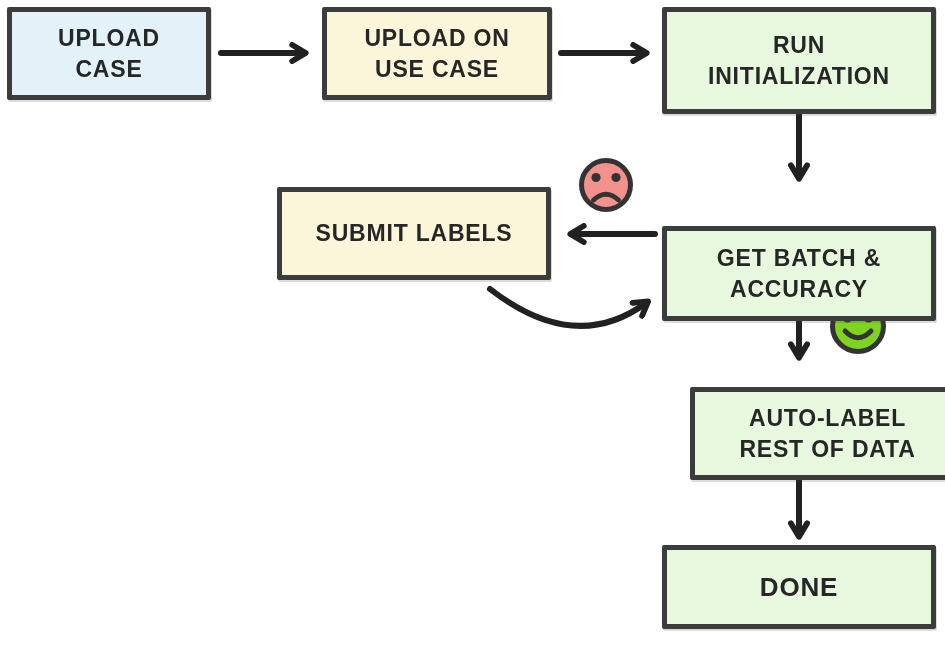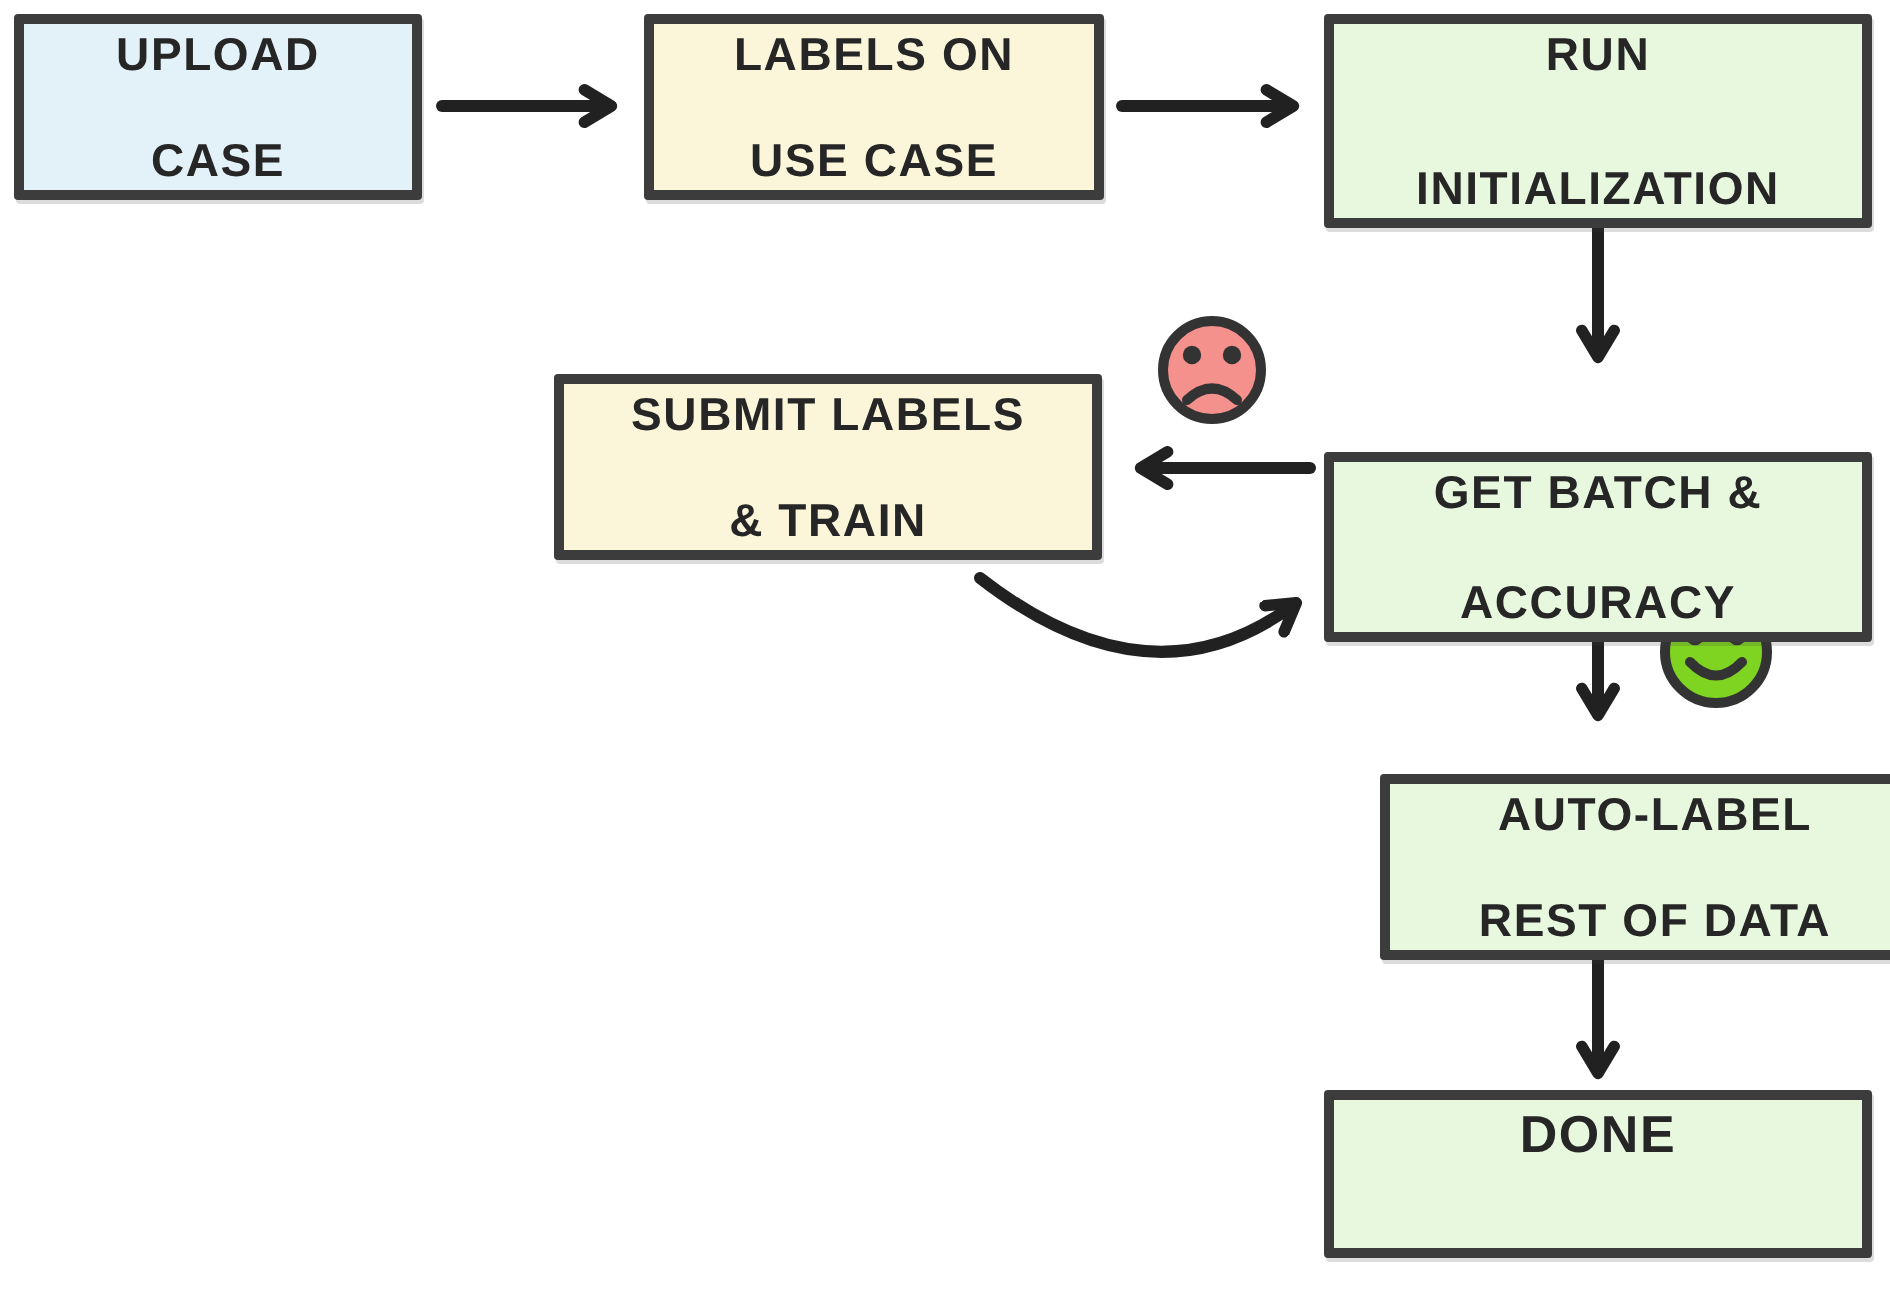--- a/index.html
+++ b/index.html
@@ -9,21 +9,21 @@
   }
   html,body{margin:0;padding:0;background:#fff;}
   .canvas{
     position:relative; width:945px; height:649px; background:var(--bg);
     font-family:"Liberation Sans", sans-serif; overflow:hidden;
   }
   .overlay{position:absolute; left:0; top:0; width:945px; height:649px;}
   .node{
     position:absolute; box-sizing:border-box;
     border:5px solid var(--border); border-radius:2px;
-    display:flex; flex-direction:column; align-items:center; justify-content:space-between;
+    display:flex; flex-direction:column; align-items:center; justify-content:center;
     text-align:center; font-weight:bold; font-size:23px; line-height:1.32;
     letter-spacing:0.8px; color:var(--text);
     box-shadow:1px 2px 0 rgba(60,60,60,0.18);
   }
   .node span{display:block; white-space:nowrap;}
   .fill-blue{background:var(--blue);}
   .fill-cream{background:var(--cream);}
   .fill-green{background:var(--green);}
   #node-upload   {left:7px;   top:7px;   width:204px; height:93px;}
   #node-decide   {left:322px; top:7px;   width:230px; height:93px;}
@@ -74,37 +74,36 @@
       <path class="face-outline" d="M845 331 Q858 344.5 871 331"></path>
     </g>
   </svg>
 
   <div class="node fill-blue" id="node-upload">
     <span>UPLOAD</span>
     <span>CASE</span>
   </div>
 
   <div class="node fill-cream" id="node-decide">
-    <span>LABELS ON</span>
+    <span>UPLOAD ON</span>
     <span>USE CASE</span>
   </div>
 
   <div class="node fill-green" id="node-run">
     <span>RUN</span>
     <span>INITIALIZATION</span>
   </div>
 
   <div class="node fill-green" id="node-batch">
     <span>GET BATCH &amp;</span>
     <span>ACCURACY</span>
   </div>
 
   <div class="node fill-cream" id="node-submit">
     <span>SUBMIT LABELS</span>
-    <span>&amp; TRAIN</span>
   </div>
 
   <div class="node fill-green" id="node-autolabel">
     <span>AUTO-LABEL</span>
     <span>REST OF DATA</span>
   </div>
 
   <div class="node fill-green" id="node-done">
     <span>DONE</span>
     <span></span>

